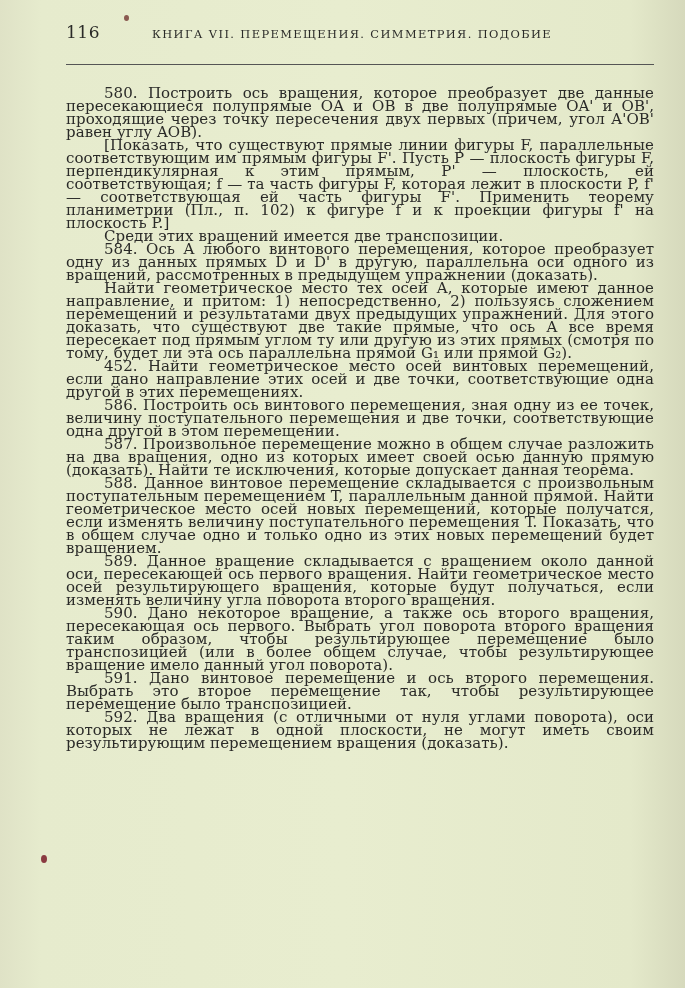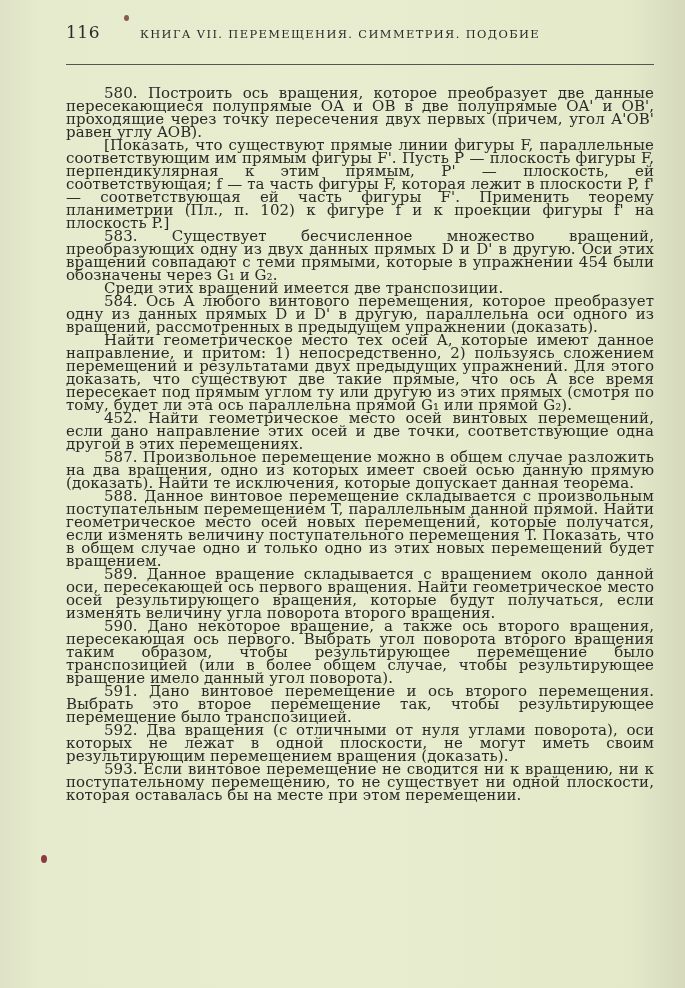--- a/index.html
+++ b/index.html
@@ -11,46 +11,45 @@
     position:relative;
   }
   .page { position:absolute; left:66px; top:22px; width:588px; }
   .header {
     display:flex; align-items:baseline;
     height:24px;
     border-bottom:1px solid #555;
     padding-bottom:18px;
   }
   .page-num { font-size:17px; letter-spacing:0.5px; width:60px; }
-  .running-head { font-size:11.4px; letter-spacing:1.4px; margin-left:14px;text-align:right; }
+  .running-head { font-size:11.4px; letter-spacing:1.4px; margin-left:26px;text-align:right; }
   .body { margin-top:22px; font-size:15px; line-height:13px; text-align:justify; letter-spacing:0.05px; }
   .para { margin:0; text-indent:38px; }
   .spot { position:absolute; border-radius:50%; }
 </style>
 </head>
 <body>
 
 <div class="spot" style="left:124px;top:15px;width:5px;height:6px;background:#8a5a50;"></div>
 <div class="spot" style="left:41px;top:855px;width:6px;height:8px;background:#8a3a40;"></div>
 
 <div class="page">
   <div class="header">
     <span class="page-num">116</span>
     <span class="running-head">КНИГА VII. ПЕРЕМЕЩЕНИЯ. СИММЕТРИЯ. ПОДОБИЕ</span>
   </div>
 
   <div class="body">
     <p class="para">580. Построить ось вращения, которое преобразует две данные пересекающиеся полупрямые OA и OB в две полупрямые OA' и OB', проходящие через точку пересечения двух первых (причем, угол A'OB' равен углу AOB).</p>
     <p class="para">[Показать, что существуют прямые линии фигуры F, параллельные соответствующим им прямым фигуры F'. Пусть P — плоскость фигуры F, перпендикулярная к этим прямым, P' — плоскость, ей соответствующая; f — та часть фигуры F, которая лежит в плоскости P, f' — соответствующая ей часть фигуры F'. Применить теорему планиметрии (Пл., п. 102) к фигуре f и к проекции фигуры f' на плоскость P.]</p>
-    <p class="para">583. Существует бесчисленное множество вращений, преобразующих одну из двух данных прямых D и D' в другую. Оси этих вращений совпадают с теми прямыми, которые в упражнении 454 были обозначены через G₁ и G₂.</p>
     <p class="para">Среди этих вращений имеется две транспозиции.</p>
     <p class="para">584. Ось A любого винтового перемещения, которое преобразует одну из данных прямых D и D' в другую, параллельна оси одного из вращений, рассмотренных в предыдущем упражнении (доказать).</p>
     <p class="para">Найти геометрическое место тех осей A, которые имеют данное направление, и притом: 1) непосредственно, 2) пользуясь сложением перемещений и результатами двух предыдущих упражнений. Для этого доказать, что существуют две такие прямые, что ось A все время пересекает под прямым углом ту или другую из этих прямых (смотря по тому, будет ли эта ось параллельна прямой G₁ или прямой G₂).</p>
     <p class="para">452. Найти геометрическое место осей винтовых перемещений, если дано направление этих осей и две точки, соответствующие одна другой в этих перемещениях.</p>
+    <p class="para">586. Построить ось винтового перемещения, зная одну из ее точек, величину поступательного перемещения и две точки, соответствующие одна другой в этом перемещении.</p>
     <p class="para">587. Произвольное перемещение можно в общем случае разложить на два вращения, одно из которых имеет своей осью данную прямую (доказать). Найти те исключения, которые допускает данная теорема.</p>
     <p class="para">588. Данное винтовое перемещение складывается с произвольным поступательным перемещением T, параллельным данной прямой. Найти геометрическое место осей новых перемещений, которые получатся, если изменять величину поступательного перемещения T. Показать, что в общем случае одно и только одно из этих новых перемещений будет вращением.</p>
     <p class="para">589. Данное вращение складывается с вращением около данной оси, пересекающей ось первого вращения. Найти геометрическое место осей результирующего вращения, которые будут получаться, если изменять величину угла поворота второго вращения.</p>
     <p class="para">590. Дано некоторое вращение, а также ось второго вращения, пересекающая ось первого. Выбрать угол поворота второго вращения таким образом, чтобы результирующее перемещение было транспозицией (или в более общем случае, чтобы результирующее вращение имело данный угол поворота).</p>
     <p class="para">591. Дано винтовое перемещение и ось второго перемещения. Выбрать это второе перемещение так, чтобы результирующее перемещение было транспозицией.</p>
     <p class="para">592. Два вращения (с отличными от нуля углами поворота), оси которых не лежат в одной плоскости, не могут иметь своим результирующим перемещением вращения (доказать).</p>
-    <p class="para">593. Если винтовое перемещение не сводится ни к вращению, ни к поступательному перемещению, то не существует ни одной плоскости, которая оставалась бы на месте при этом перемещении.</p>
   </div>
 </div>
 
 </body></html>

